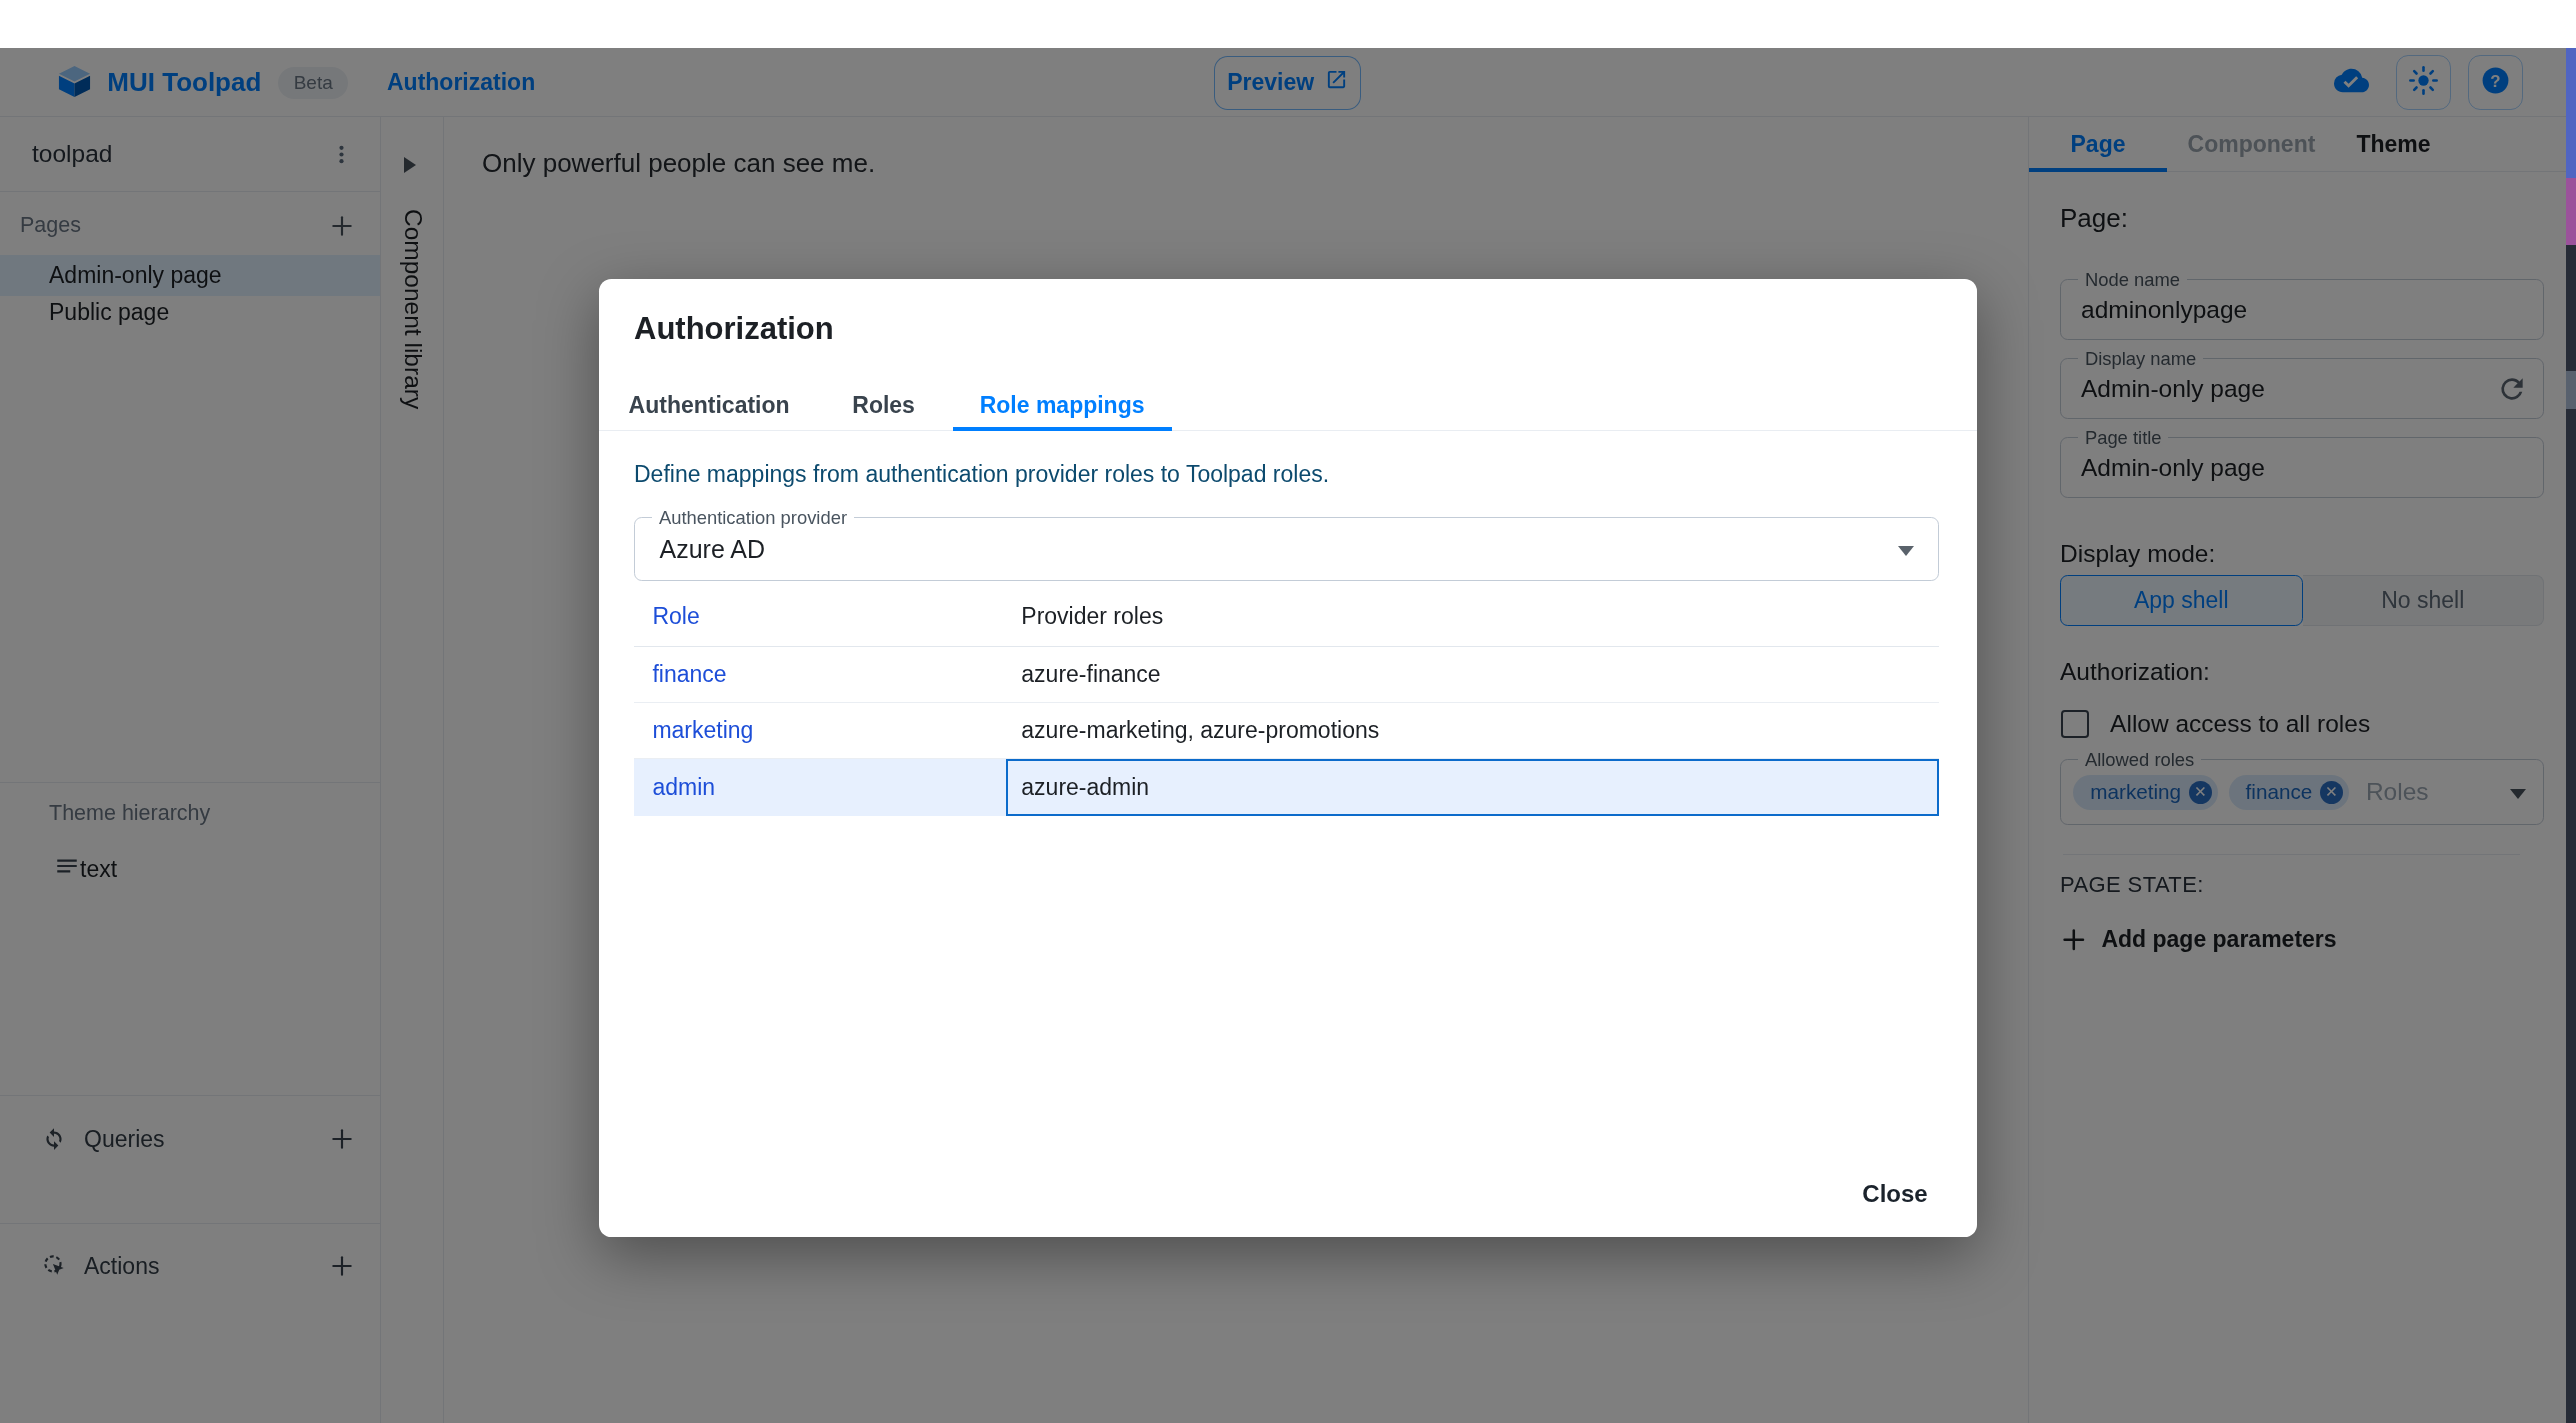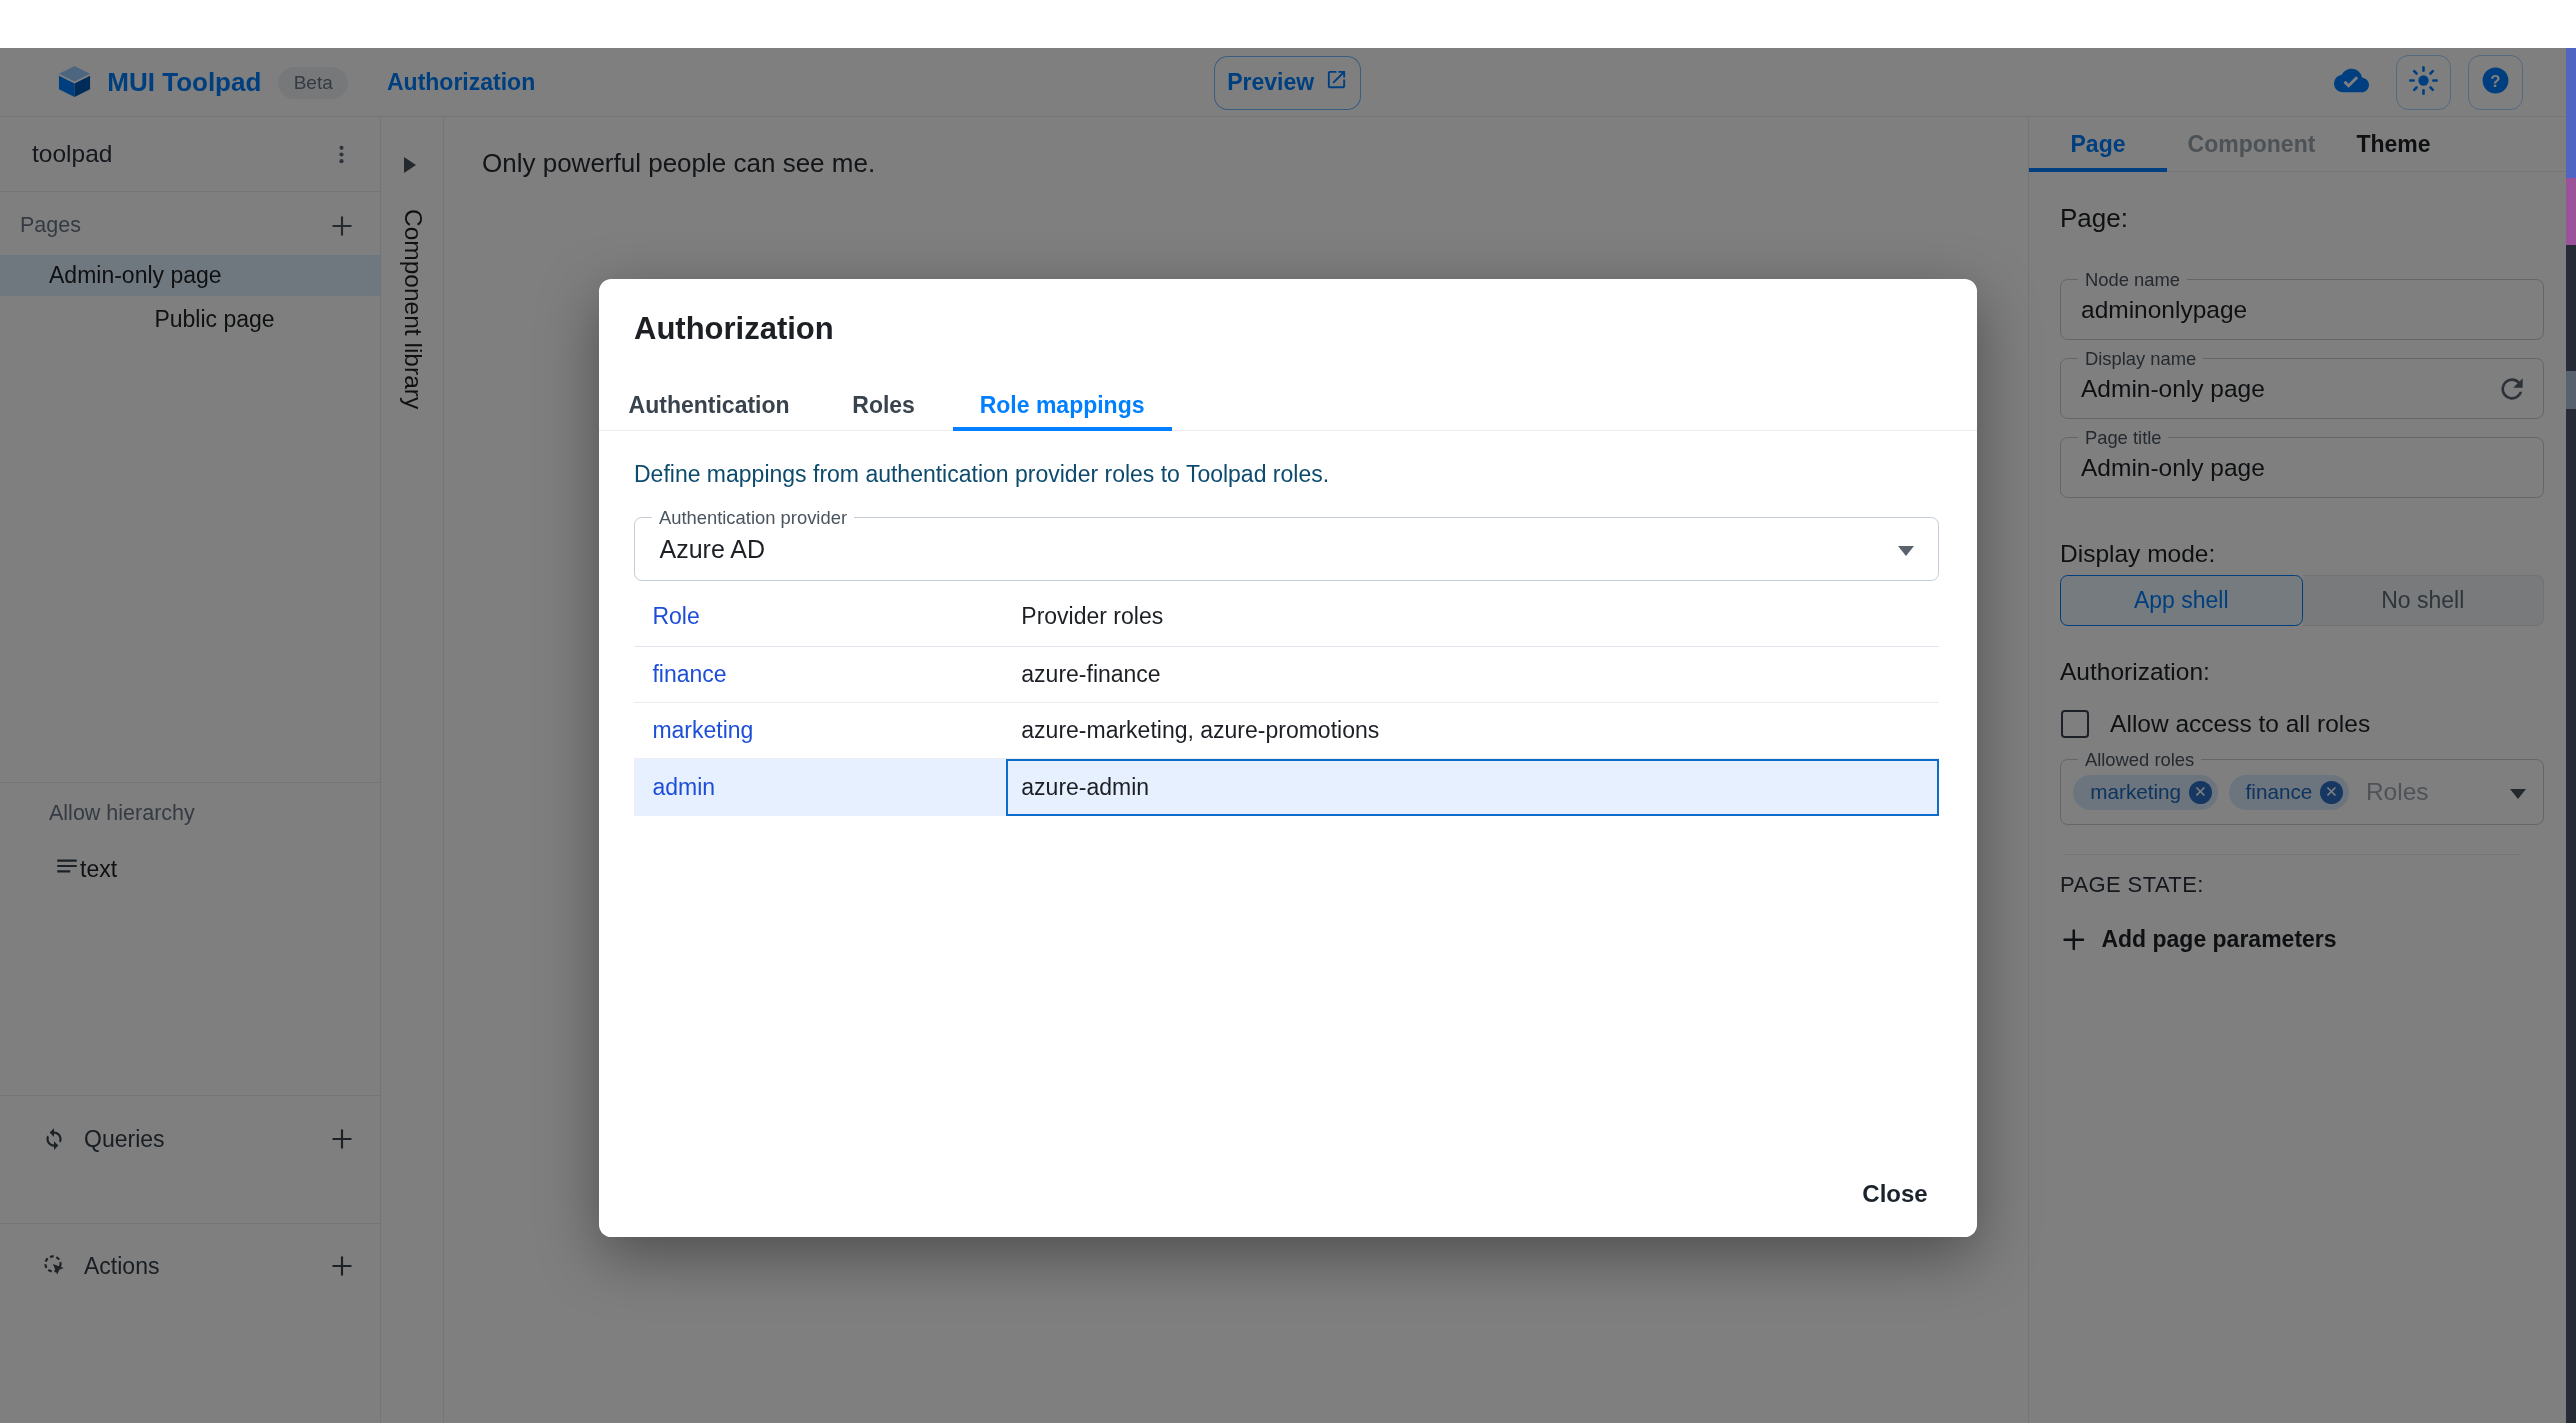--- a/index.html
+++ b/index.html
@@ -246,26 +246,26 @@
         <span class="plus-btn">
           <svg width="26" height="26" viewBox="0 0 24 24" stroke="#49525D" stroke-width="2" stroke-linecap="round">
             <line x1="12" y1="4" x2="12" y2="20"></line>
               <line x1="4" y1="12" x2="20" y2="12"></line>
           </svg>
         </span>
       </div>
       <div class="page-item selected" style="top:138px;">
         <span>Admin-only page</span>
       </div>
-      <div class="page-item" style="top:182px;justify-content:center;">
+      <div class="page-item" style="top:175px;">
         <span>Public page</span>
       </div>
 
       <div class="divider-h" style="top:665px;"></div>
-      <div class="hier-label">Allow hierarchy</div>
+      <div class="hier-label">Theme hierarchy</div>
       <div class="hier-item">
         <span>
           <svg width="26" height="26" viewBox="0 0 24 24" fill="#39434E">
             <path d="M3 18h12v-2H3v2zM3 6v2h18V6H3zm0 7h18v-2H3v2z"></path>
           </svg>
         </span>
         <span>text</span>
       </div>
 
       <div class="divider-h" style="top:978px;"></div>

